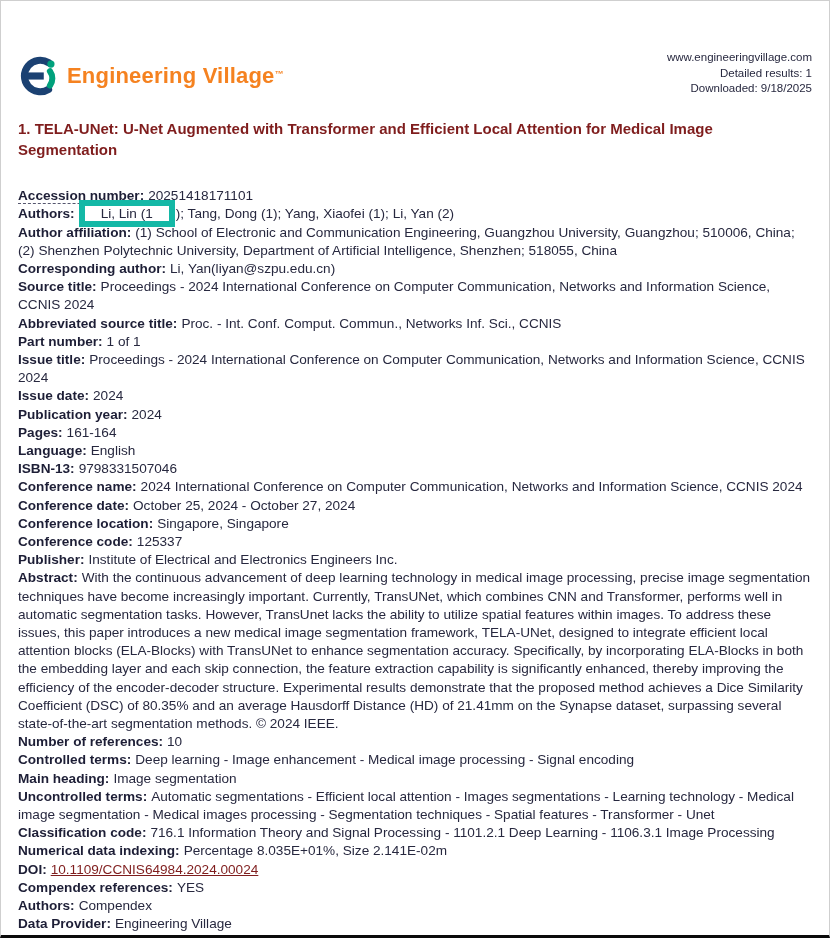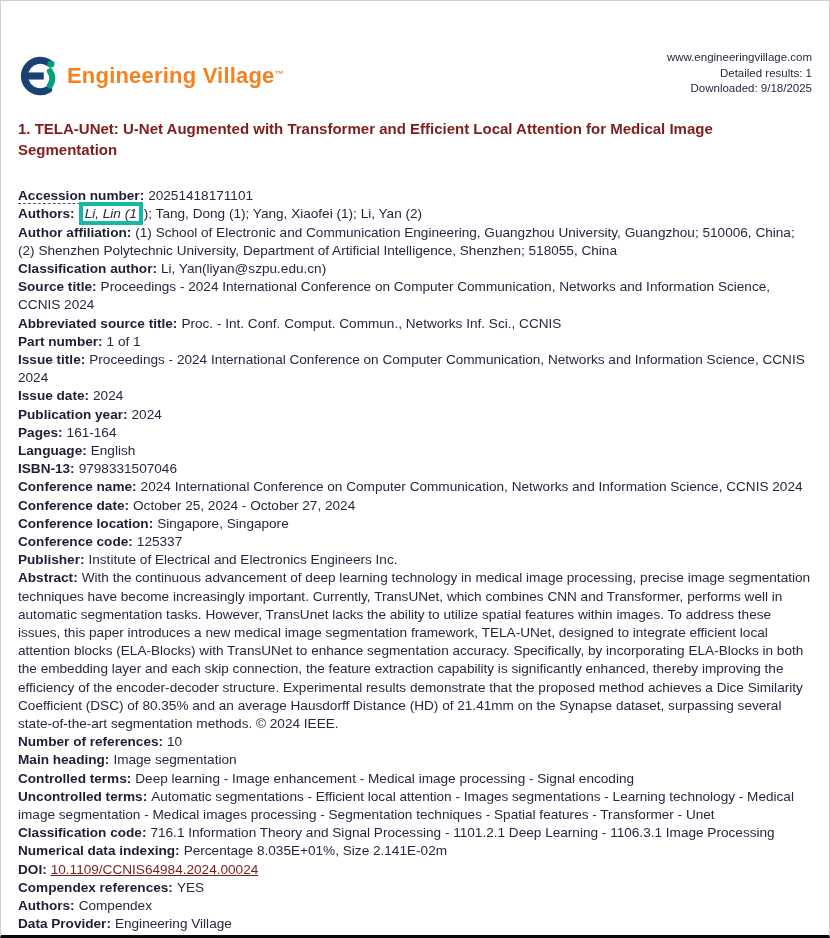--- a/index.html
+++ b/index.html
@@ -15,21 +15,21 @@
   .logo { display: flex; align-items: center; gap: 7px; }
   .logo svg { display: block; }
   .logo-text { color: #f58220; font-size: 22px; font-weight: 600; letter-spacing: 0.2px; }
   .logo-tm { color: #f58220; font-size: 9px; vertical-align: super; font-weight: 600; }
   .header-right { text-align: right; font-size: 11.5px; line-height: 15.5px; color: #27283f; }
   .title { font-weight: bold; font-size: 15px; line-height: 1.42; margin-top: 21px; color: #7f1d1d; }
   .fields { margin-top: 27px; font-size: 13.6px; line-height: 18.2px; }
   .row { margin: 0; }
   .lbl { font-weight: bold; margin-right: 4px; color: #1d1e36; }
   .dotted { border-bottom: 1px dashed #55566e; }
-  .authors-box { border: 4px solid #14b8a6; padding: 0 2px; margin-right: 1px; font-style: italic; }
+  .authors-box { border: 6px solid #14b8a6; padding: 0 16px; margin-right: 1px; }
   .link { color: #7f1d1d; text-decoration: underline; cursor: pointer; }
   .footer-line { margin-top: 0; font-weight: bold; }
 </style>
 </head>
 <body>
 
 <div class="page">
 
   <div class="header">
     <div class="logo">
@@ -62,21 +62,21 @@
 
     <div class="row">
       <span class="lbl">Authors:</span><span class="authors-box"><span>Li, Lin (1</span></span><span>); Tang, Dong (1); Yang, Xiaofei (1); Li, Yan (2)</span>
     </div>
 
     <div class="row">
       <span class="lbl">Author affiliation:</span><span>(1) School of Electronic and Communication Engineering, Guangzhou University, Guangzhou; 510006, China; (2) Shenzhen Polytechnic University, Department of Artificial Intelligence, Shenzhen; 518055, China</span>
     </div>
 
     <div class="row">
-      <span class="lbl">Classification author:</span><span>Li, Yan(liyan@szpu.edu.cn)</span>
+      <span class="lbl">Corresponding author:</span><span>Li, Yan(liyan@szpu.edu.cn)</span>
     </div>
 
     <div class="row">
       <span class="lbl">Source title:</span><span>Proceedings - 2024 International Conference on Computer Communication, Networks and Information Science, CCNIS 2024</span>
     </div>
 
     <div class="row">
       <span class="lbl">Abbreviated source title:</span><span>Proc. - Int. Conf. Comput. Commun., Networks Inf. Sci., CCNIS</span>
     </div>
 
@@ -131,25 +131,25 @@
 
     <div class="row">
       <span class="lbl">Abstract:</span><span>With the continuous advancement of deep learning technology in medical image processing, precise image segmentation techniques have become increasingly important. Currently, TransUNet, which combines CNN and Transformer, performs well in automatic segmentation tasks. However, TransUnet lacks the ability to utilize spatial features within images. To address these issues, this paper introduces a new medical image segmentation framework, TELA-UNet, designed to integrate efficient local attention blocks (ELA-Blocks) with TransUNet to enhance segmentation accuracy. Specifically, by incorporating ELA-Blocks in both the embedding layer and each skip connection, the feature extraction capability is significantly enhanced, thereby improving the efficiency of the encoder-decoder structure. Experimental results demonstrate that the proposed method achieves a Dice Similarity Coefficient (DSC) of 80.35% and an average Hausdorff Distance (HD) of 21.41mm on the Synapse dataset, surpassing several state-of-the-art segmentation methods. © 2024 IEEE.</span>
     </div>
 
     <div class="row">
       <span class="lbl">Number of references:</span><span>10</span>
     </div>
 
     <div class="row">
-      <span class="lbl">Main heading:</span><span>Image segmentation</span>
+      <span class="lbl">Controlled terms:</span><span>Deep learning - Image enhancement - Medical image processing - Signal encoding</span>
     </div>
 
     <div class="row">
-      <span class="lbl">Controlled terms:</span><span>Deep learning - Image enhancement - Medical image processing - Signal encoding</span>
+      <span class="lbl">Main heading:</span><span>Image segmentation</span>
     </div>
 
     <div class="row">
       <span class="lbl">Uncontrolled terms:</span><span>Automatic segmentations - Efficient local attention - Images segmentations - Learning technology - Medical image segmentation - Medical images processing - Segmentation techniques - Spatial features - Transformer - Unet</span>
     </div>
 
     <div class="row">
       <span class="lbl">Classification code:</span><span>716.1 Information Theory and Signal Processing - 1101.2.1 Deep Learning - 1106.3.1 Image Processing</span>
     </div>
 

